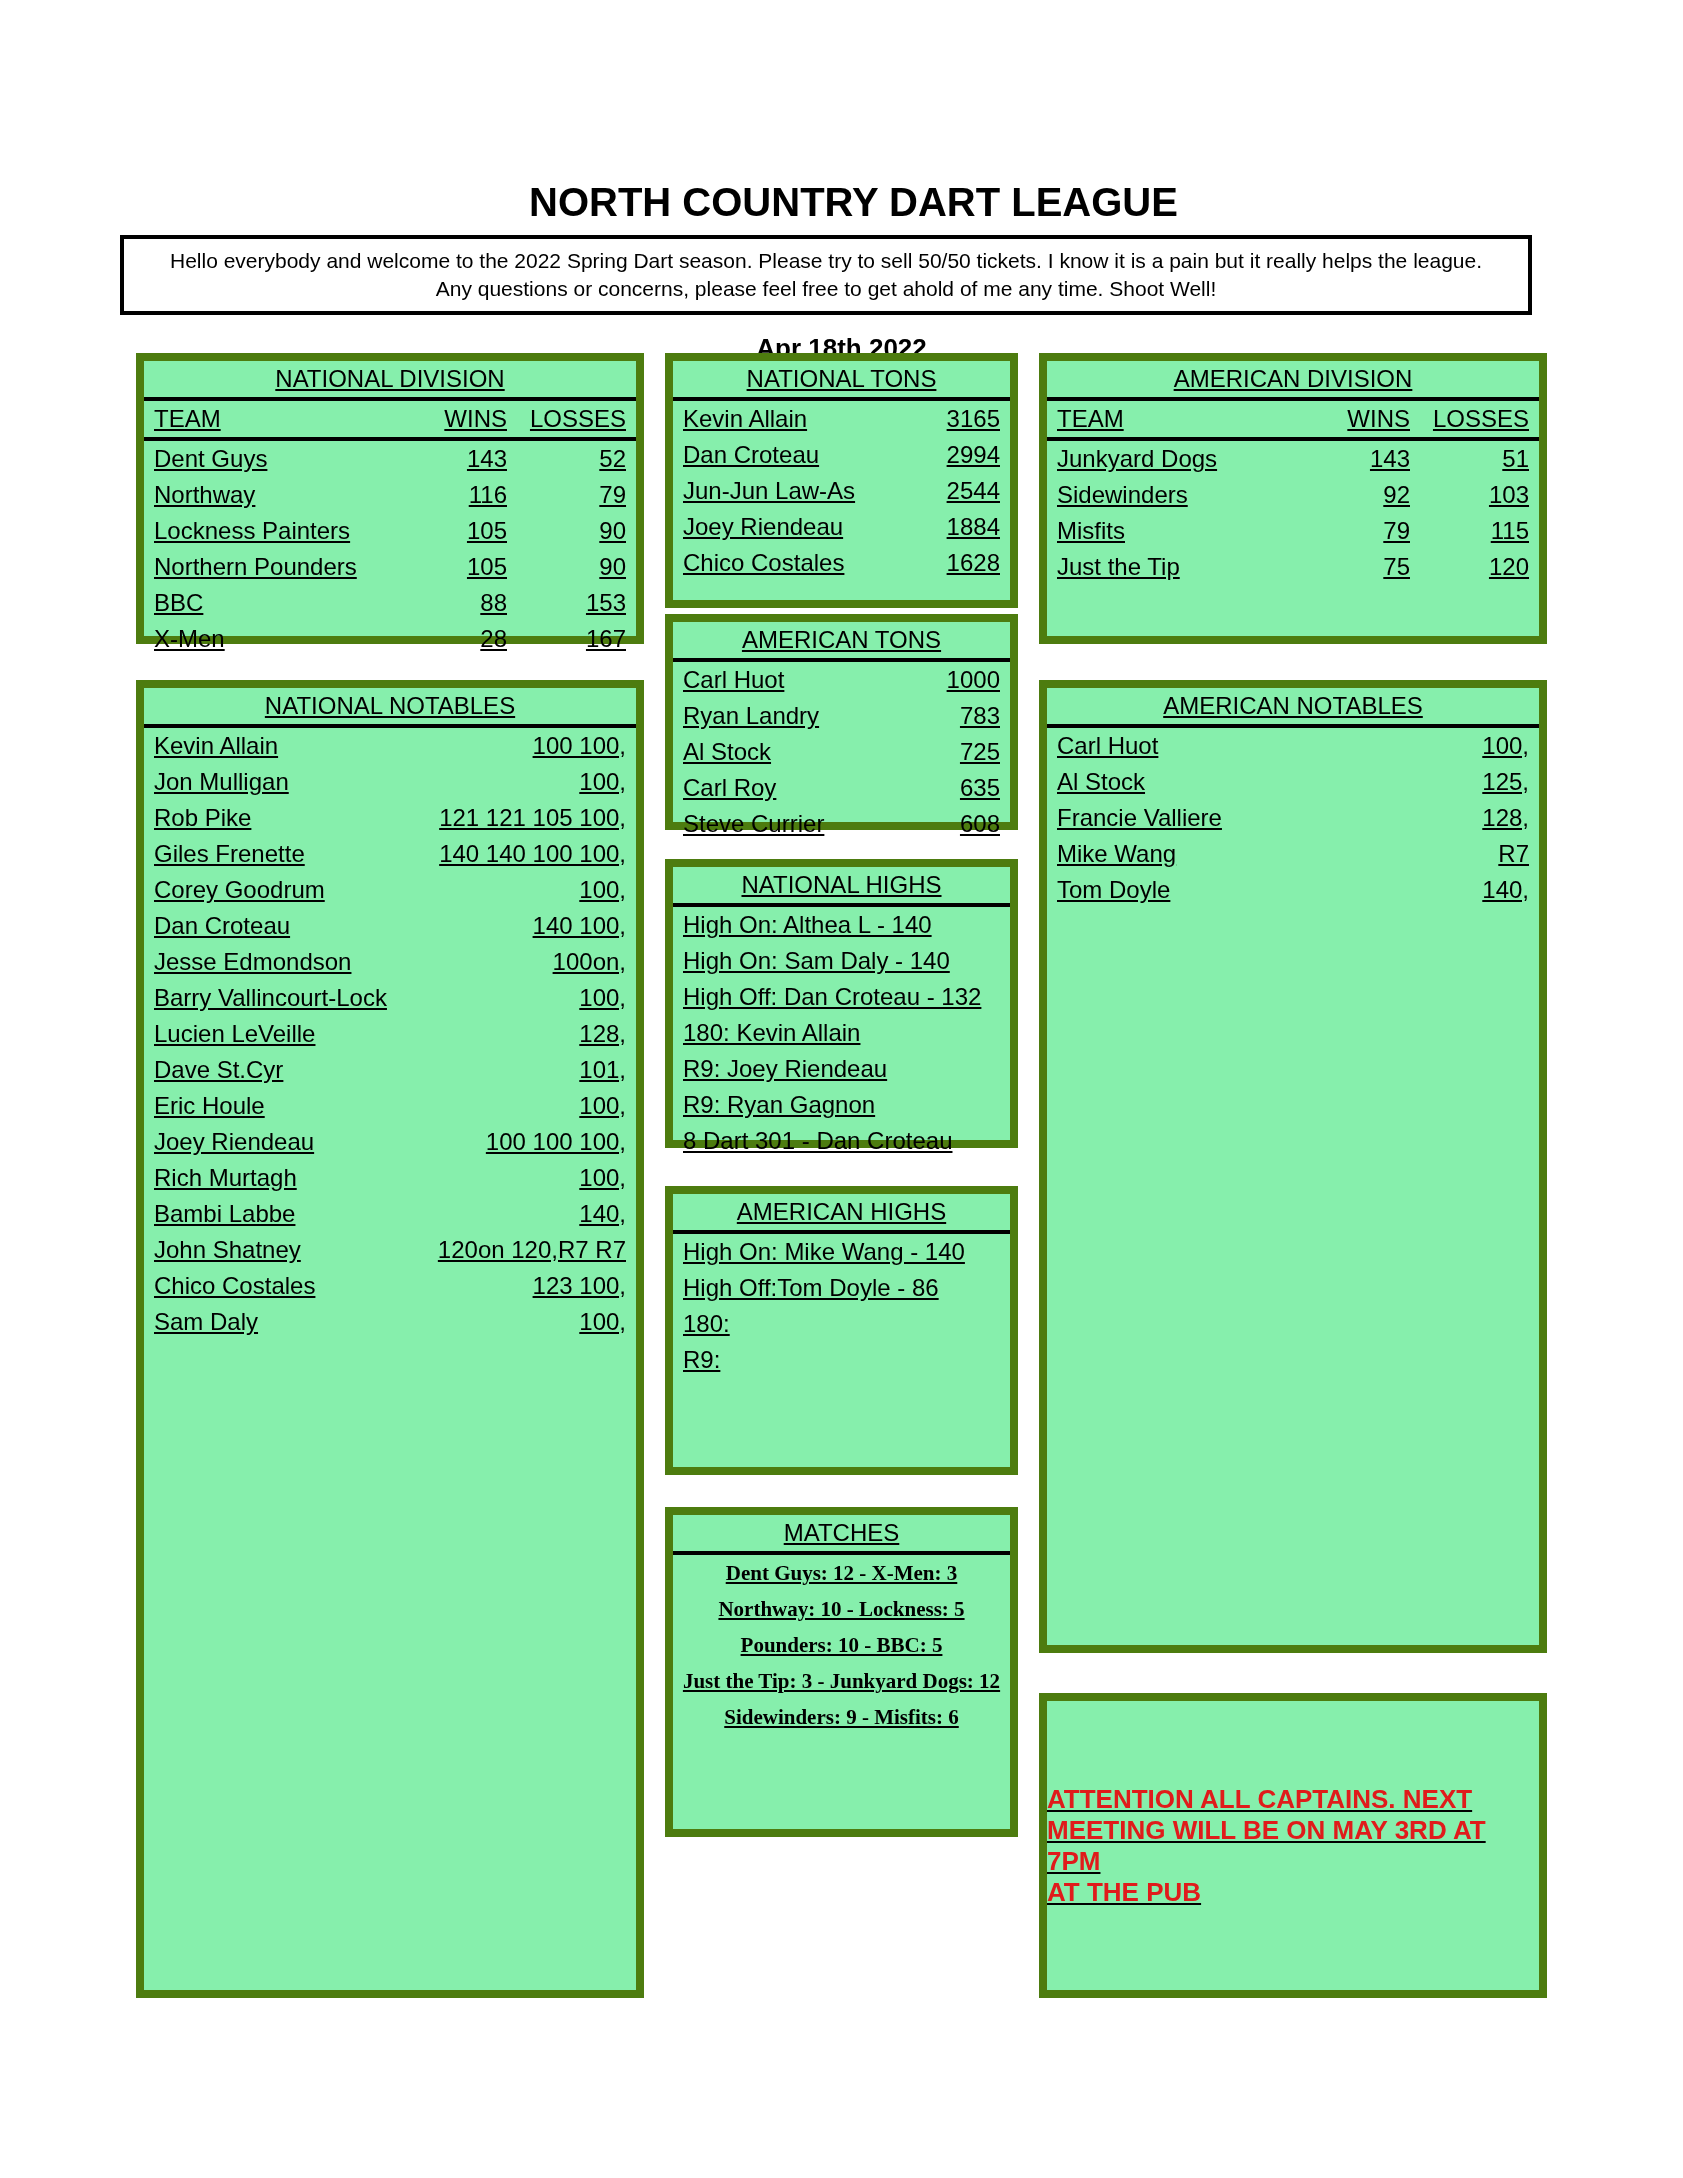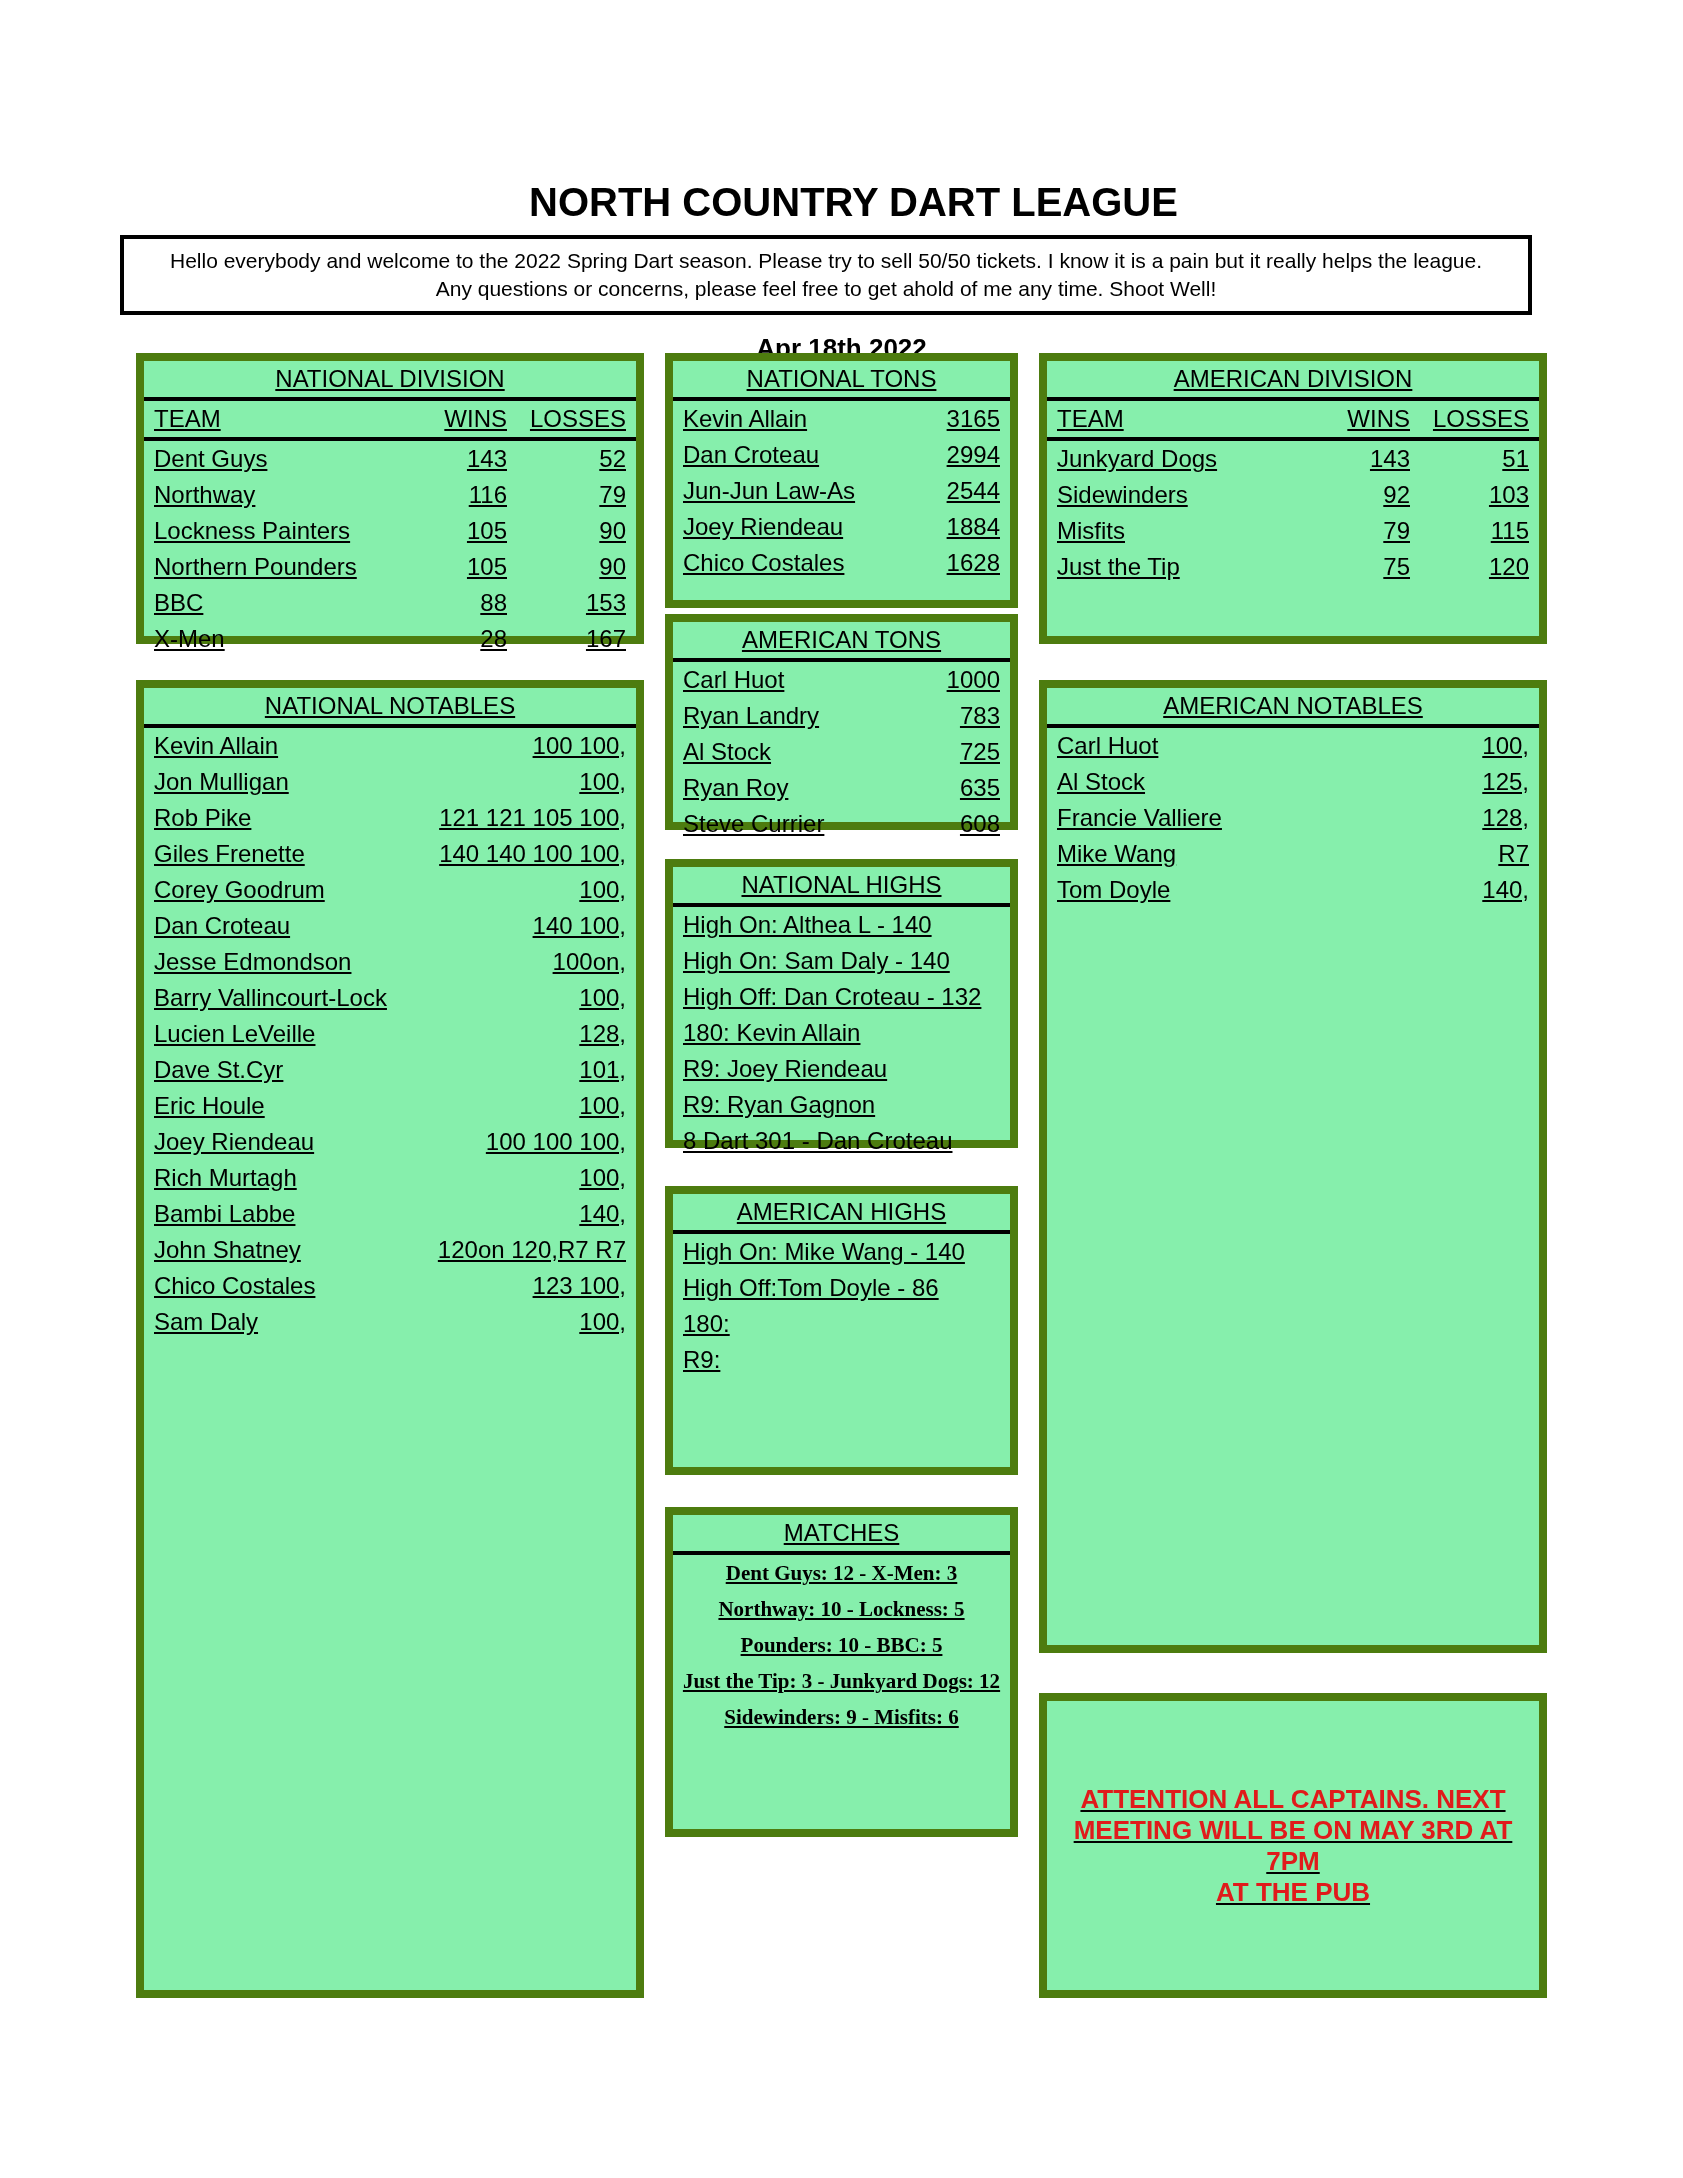--- a/index.html
+++ b/index.html
@@ -43,21 +43,21 @@
   #american-division{left:1039px;top:353px;width:508px;height:291px;}
   #american-tons{left:665px;top:614px;width:353px;height:216px;}
   #national-notables{left:136px;top:680px;width:508px;height:1318px;}
   #american-notables{left:1039px;top:680px;width:508px;height:973px;}
   #national-highs{left:665px;top:859px;width:353px;height:289px;}
   #american-highs{left:665px;top:1186px;width:353px;height:289px;}
   #matches{left:665px;top:1507px;width:353px;height:330px;}
   #attention{left:1039px;top:1693px;width:508px;height:305px;
         display:flex;flex-direction:column;align-items:center;justify-content:center;}
   #attention .attention-line{font-size:26px;font-weight:bold;line-height:31px;
-        text-align:center;}
+        }
 </style>
 </head>
 <body>
 
 <div class="page">
 
   <h1 class="page-title">NORTH COUNTRY DART LEAGUE</h1>
 
   <div class="intro-box">
     <p>Hello everybody and welcome to the 2022 Spring Dart season.  Please try to sell 50/50 tickets.  I know it is a pain but it really helps the league.  Any questions or concerns, please feel free to get ahold of me any time.  Shoot Well!</p>
@@ -191,21 +191,21 @@
           <span class="name">Ryan Landry</span>
           <span class="val">783</span>
         </div>
 
         <div class="row pair-row">
           <span class="name">Al Stock</span>
           <span class="val">725</span>
         </div>
 
         <div class="row pair-row">
-          <span class="name">Ryan Roy</span>
+          <span class="name">Carl Roy</span>
           <span class="val">635</span>
         </div>
 
         <div class="row pair-row">
           <span class="name">Steve Currier</span>
           <span class="val">608</span>
         </div>
       </div>
   </section>
 

